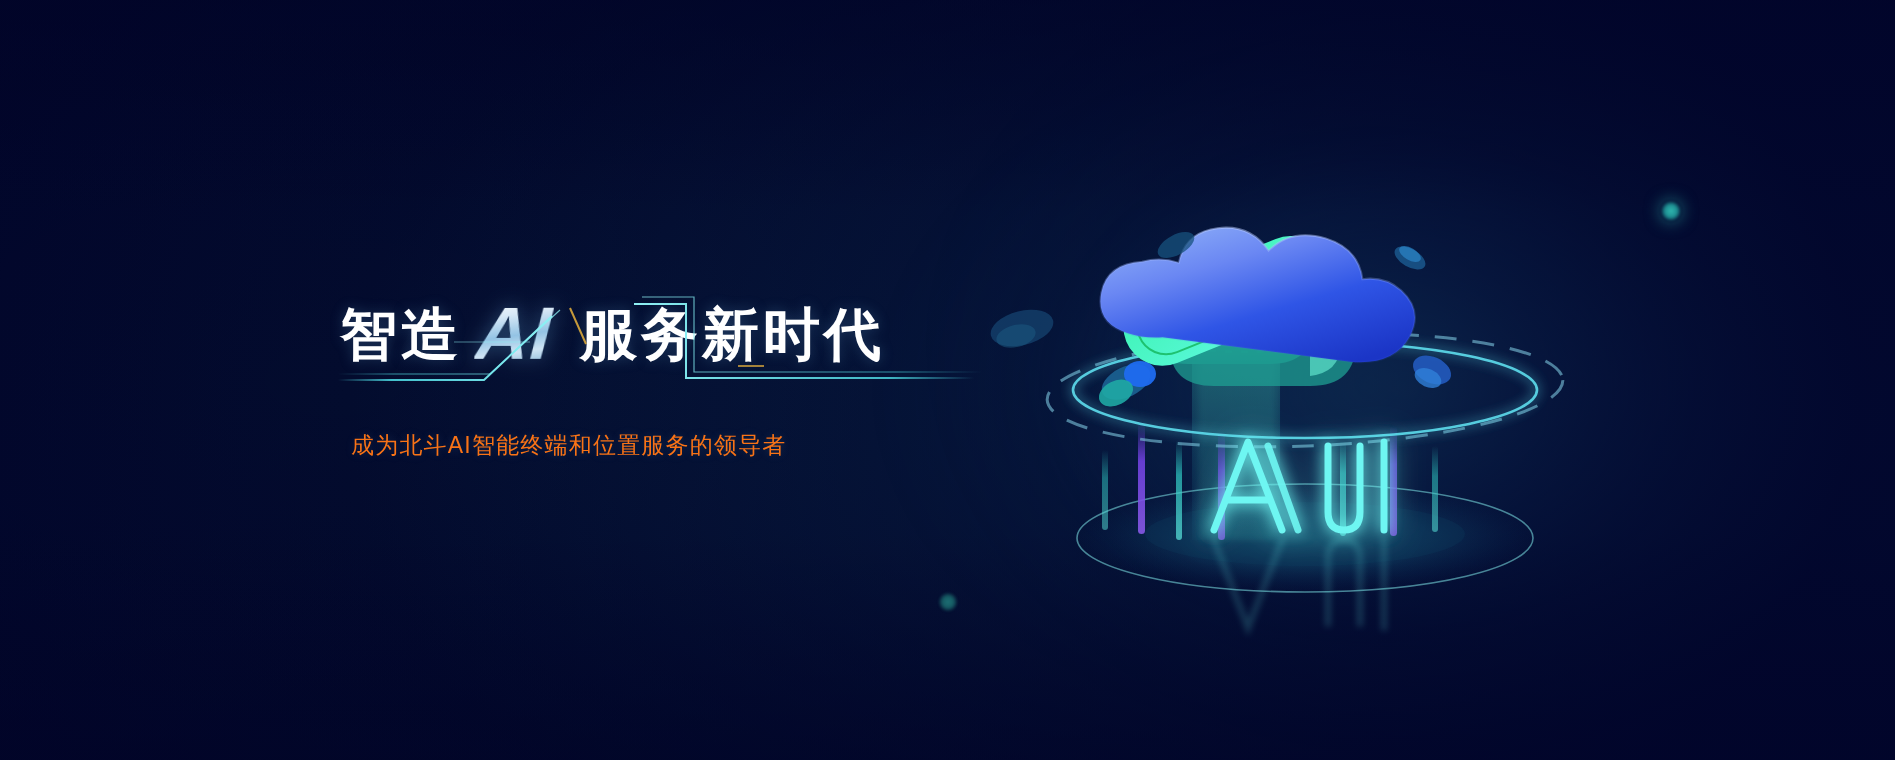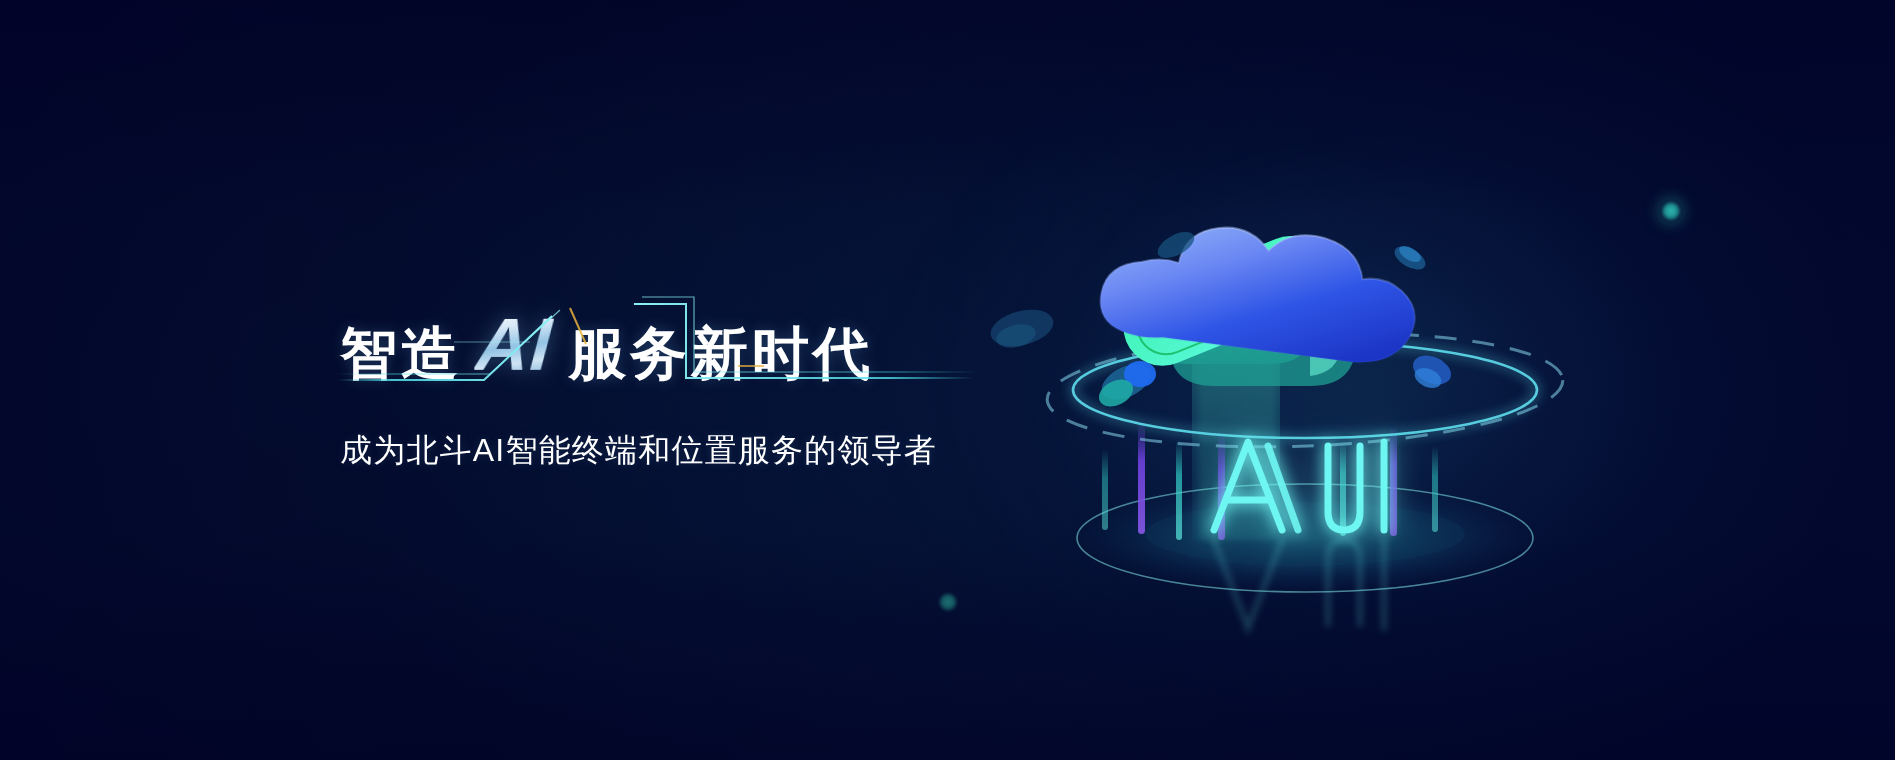--- a/index.html
+++ b/index.html
@@ -47,32 +47,32 @@
       radial-gradient(closest-side at 62% 46%, rgba(60,150,190,.12) 0%, rgba(20,70,120,.05) 55%, rgba(0,0,0,0) 100%);
     filter:blur(30px);
   }
 
   
   .copy{ position:absolute; left:340px; top:286px; }
 
   .headline{
     position:relative;
     height:96px;
-    display:flex; align-items:flex-end;
+    display:flex; align-items:center;
     white-space:nowrap;
   }
   .hl-word{
     font-size:57px;
     font-weight:700;
     letter-spacing:4px;
     color:#ffffff;
     line-height:1;
     text-shadow:0 0 14px rgba(120,190,240,.25);
   }
-  .hl-word.right{ margin-left:9px; }
+  .hl-word.right{ margin-left:20px; }
 
   .hl-ai{
     position:relative;
     margin:0 8px 0 14px;
     font-size:74px;
     font-weight:700;
     font-style:italic;
     letter-spacing:1px;
     line-height:1;
     background:linear-gradient(172deg,#ffffff 0%,#d9e9f7 26%,#93c3e4 52%,#cfe4f4 72%,#6ea6cf 100%);
@@ -81,26 +81,27 @@
     -webkit-text-fill-color:transparent;
     text-shadow:none;
     filter:drop-shadow(0 0 10px rgba(120,200,245,.35));
     transform:skewX(-4deg);
   }
   
   .deco{ position:absolute; left:-6px; top:0; width:720px; height:110px; pointer-events:none; }
 
   .sub{ margin-top:52px; }
   .sub-line{
-    font-size:32px;
-    color:#ffffff;
+    font-size:23px;
+    color:#f97316;
     letter-spacing:1.2px;
     line-height:1;
     margin-bottom:26px;
     text-shadow:0 0 10px rgba(120,170,220,.18);
+    margin-left:11px;
   }
 
   
   .art{ position:absolute; left:980px; top:150px; width:640px; height:460px; }
   .art svg{ display:block; overflow:visible; }
 
   .dot{
     position:absolute; border-radius:50%;
   }
   .dot-a{

